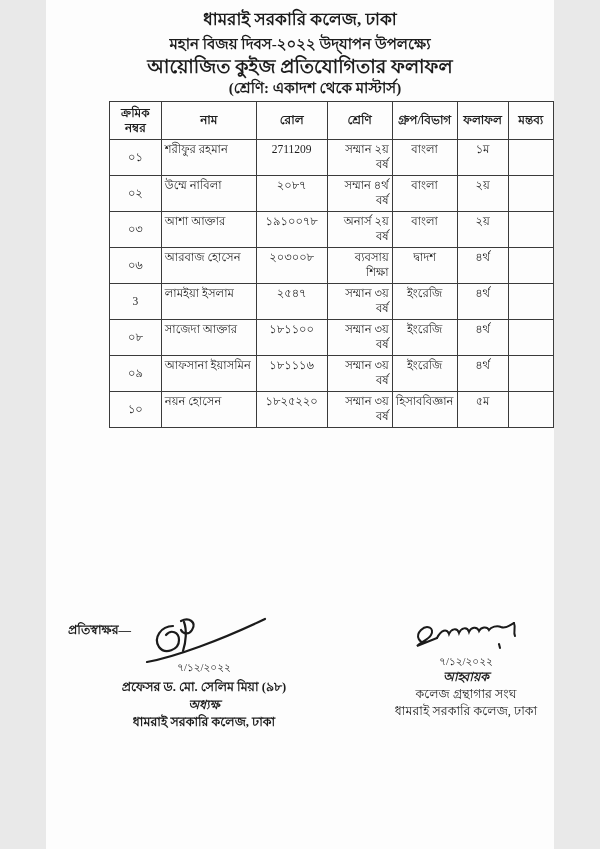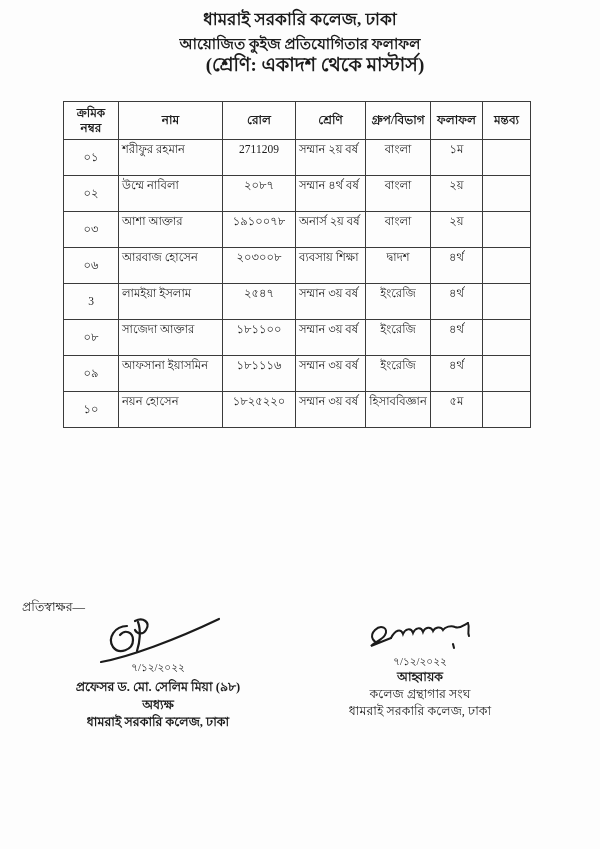--- a/index.html
+++ b/index.html
@@ -1,37 +1,37 @@
 <!DOCTYPE html>
 <html><head>
 <meta charset="utf-8">
 <style>
   * { box-sizing: border-box; }
   html,body { margin:0; padding:0; background:#e9e9e9; }
   .page {
     position: relative;
-    width: 600px;
+    width: 508px;
     height: 849px;
     margin: 0 auto;
     background: #fdfdfd;
     font-family: "Liberation Serif", "DejaVu Sans", serif;
     color: #1c1c1c;
     overflow: hidden;
   }
   
   .doc-header {
     position: absolute;
     top: 7px; left: 0; right: 0;
     text-align: center;
     font-weight: bold;
   }
   .doc-header .l1 { font-size: 17px; line-height: 26px; }
   .doc-header .l2 { font-size: 15px; line-height: 23px; }
-  .doc-header .l3 { font-size: 15px; line-height: 22px; }
-  .doc-header .l4 { font-size: 19px; line-height: 20px; padding-left: 30px; }
+  .doc-header .l3 { font-size: 19px; line-height: 22px; }
+  .doc-header .l4 { font-size: 15px; line-height: 20px; padding-left: 30px; }
 
   
   table.results {
     position: absolute;
     left: 63px; top: 101px;
     border-collapse: collapse;
     table-layout: fixed;
     border-radius: 20px;
   }
   table.results th, table.results td {
@@ -45,56 +45,57 @@
     font-weight: bold;
     font-size: 12px;
     height: 38px;
     text-align: center;
     vertical-align: middle;
   }
   table.results tr.data-row { height: 36px; }
   td.c-serial { text-align: center; vertical-align: middle; }
   td.c-name   { text-align: left;   vertical-align: top; padding-left: 7px; }
   td.c-roll   { text-align: center; vertical-align: top; }
-  td.c-class  { text-align: left; vertical-align: top; }
+  td.c-class  { text-align: right; vertical-align: top; }
   td.c-group  { text-align: center; vertical-align: top; }
   td.c-result { text-align: center; vertical-align: top; }
   td.c-remark { vertical-align: top; }
 
   
   .countersign {
     position: absolute;
-    left: 22px; top: 598px;
+    left: 22px; top: 621px;
     font-size: 12.5px;
-    font-weight: normal;
+    font-weight: bold;
   }
   .sig-block {
     position: absolute;
     display: flex;
     flex-direction: column;
     align-items: center;
     text-align: center;
   }
   .sig-left  { left: 58px;  top: 612px; width: 200px; }
   .sig-right { left: 330px; top: 618px; width: 180px; }
   .sig-svg { display: block; }
   .sig-date { font-size: 10.5px; line-height: 12px; margin-top: -8px; }
   .sig-right .sig-date { margin-top: 2px; }
   .sig-name  { font-size: 12.5px; font-weight: bold; margin-top: 5px; line-height: 17px; text-align: right; }
-  .sig-title { font-size: 12.5px; font-weight: bold; line-height: 18px; }
+  .sig-title { font-size: 12.5px; font-weight: bold; line-height: 18px; font-style: italic; }
   .sig-org   { font-size: 12.5px; line-height: 17px; }
   .sig-left .sig-org { font-weight: bold; }
 </style>
 </head>
 <body>
 
 <div class="page">
 
   <div class="doc-header">
     <div class="l1">ধামরাই সরকারি কলেজ, ঢাকা</div>
+    <div class="l2">মহান বিজয় দিবস-২০২২ উদ্‌যাপন উপলক্ষ্যে</div>
     <div class="l3">আয়োজিত কুইজ প্রতিযোগিতার ফলাফল</div>
     <div class="l4">(শ্রেণি: একাদশ থেকে মাস্টার্স)</div>
   </div>
 
   <table class="results">
     <colgroup>
       <col style="width:55px">
         <col style="width:104px">
         <col style="width:73px">
       <col style="width:70px">

